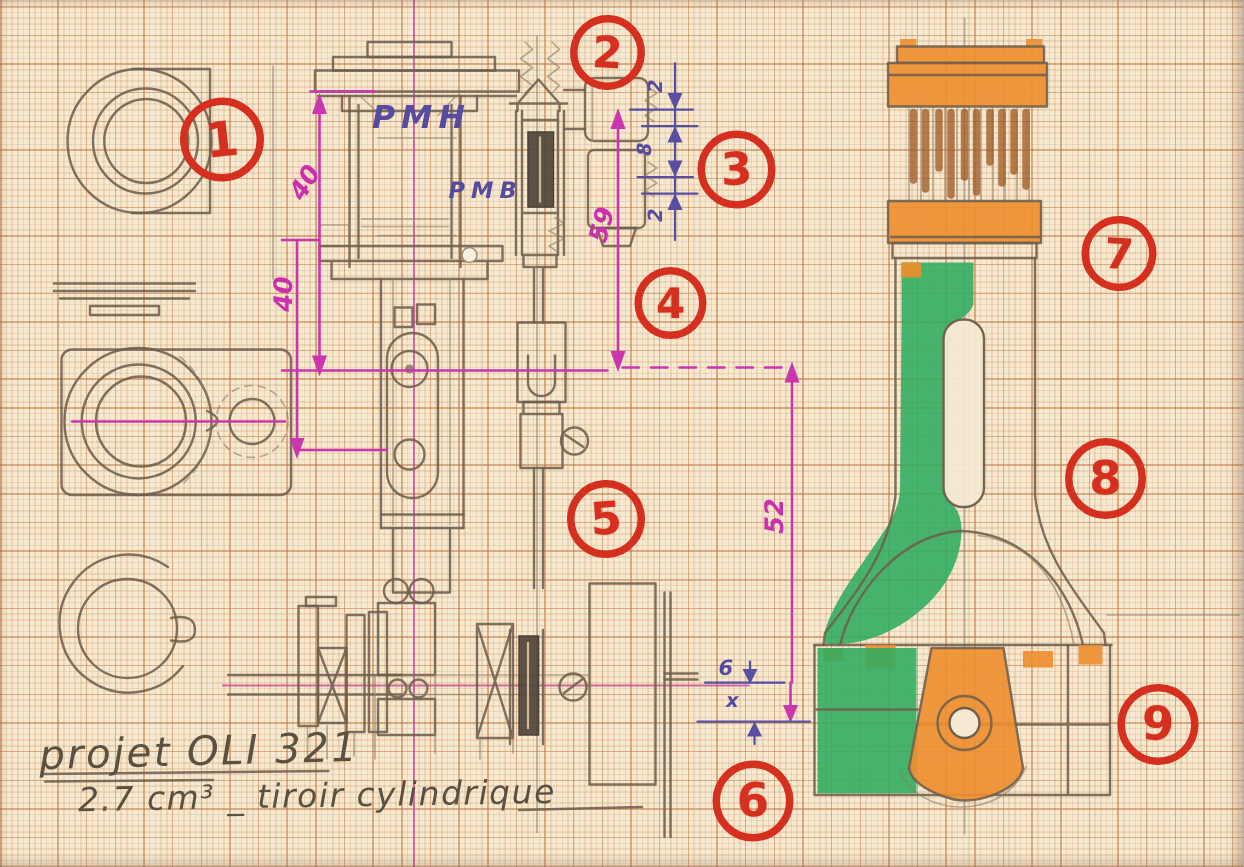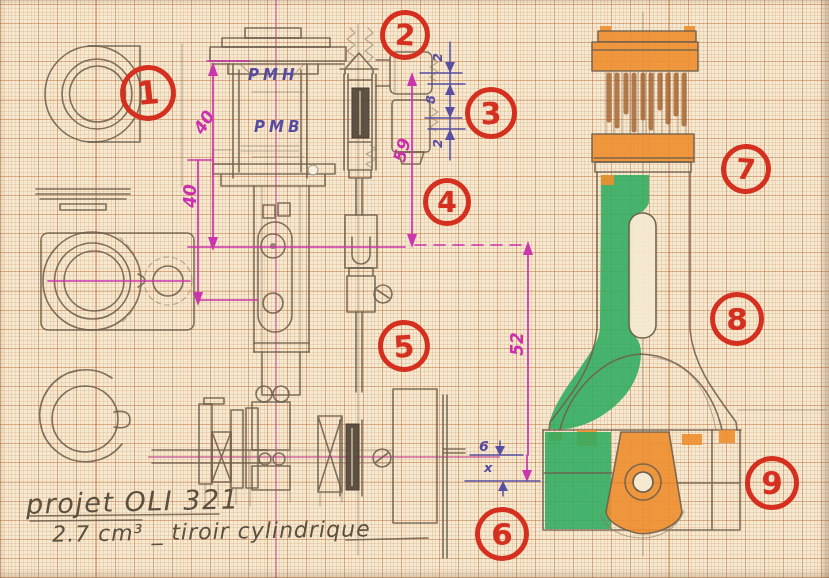--- a/index.html
+++ b/index.html
@@ -48,22 +48,22 @@
   .c6{left:475px;top:507px;width:54px;height:54px;font-size:31px;}
   .c7{left:721px;top:144px;width:50px;height:50px;font-size:28px;transform:rotate(4deg);}
   .c8{left:710px;top:292px;width:54px;height:54px;font-size:31px;}
   .c9{left:745px;top:456px;width:54px;height:54px;font-size:31px;transform:rotate(2deg);}
 
   
   .ann{position:absolute;font-style:italic;white-space:nowrap;}
   .ink-p{color:#564ba0;}
   .ink-m{color:#cb2fae;}
   .pencil{color:#5c5040;}
-  .pmh{left:248px;top:66px;font-size:15px;letter-spacing:4px;font-weight:bold;}
-  .pmb{left:254px;top:118px;font-size:15px;letter-spacing:4px;font-weight:bold;}
+  .pmh{left:248px;top:66px;font-size:21px;letter-spacing:4px;font-weight:bold;}
+  .pmb{left:254px;top:118px;font-size:15px;letter-spacing:4px;font-weight:bold;padding-left:45px;}
   .d40a{left:192px;top:112px;font-size:17px;font-weight:bold;transform:rotate(-58deg);}
   .d40b{left:178px;top:186px;font-size:17px;font-weight:bold;transform:rotate(-90deg);}
   .d59{left:390px;top:140px;font-size:17px;font-weight:bold;transform:rotate(-75deg);}
   .d52{left:505px;top:334px;font-size:17px;font-weight:bold;transform:rotate(-90deg);}
   .d2a{left:433px;top:50px;font-size:13px;font-weight:bold;transform:rotate(-90deg);}
   .d8{left:426px;top:92px;font-size:13px;font-weight:bold;transform:rotate(-90deg);}
   .d2b{left:433px;top:136px;font-size:13px;font-weight:bold;transform:rotate(-90deg);}
   .d6{left:479px;top:438px;font-size:14px;font-weight:bold;}
   .dx{left:484px;top:460px;font-size:13px;font-weight:bold;}
   .title1{left:26px;top:486px;font-size:27px;letter-spacing:1.5px;transform:rotate(-1.5deg);}

